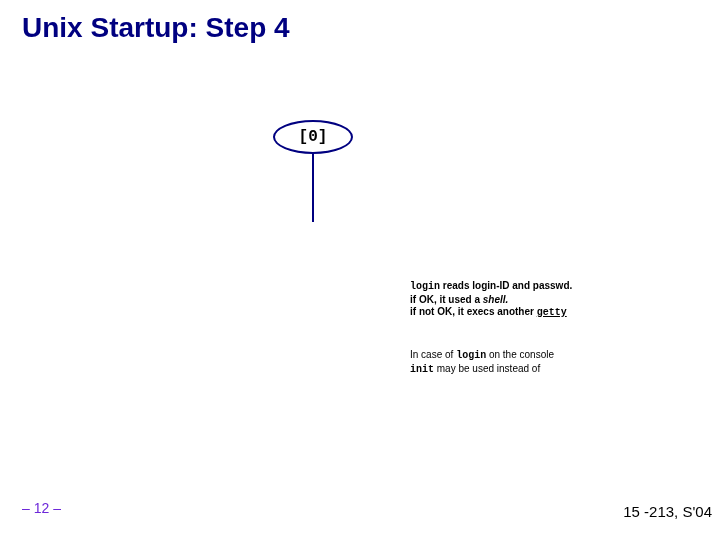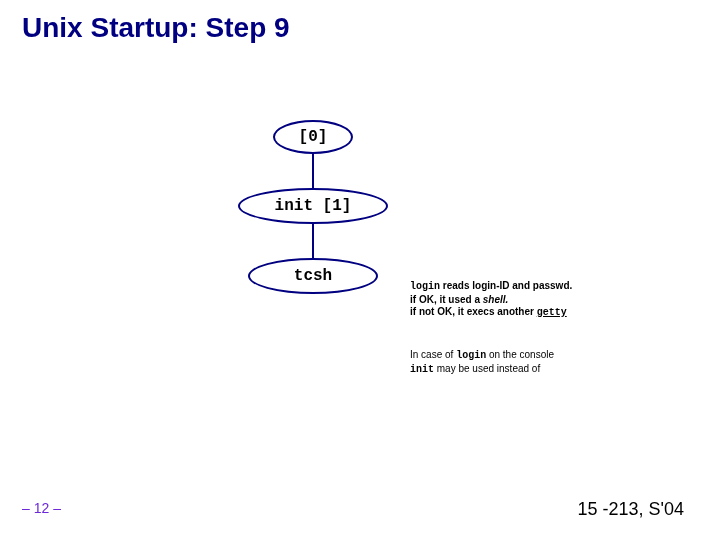--- a/index.html
+++ b/index.html
@@ -67,38 +67,36 @@
   .ul { text-decoration: underline; }
   .footer-left {
     position: absolute;
     left: 22px;
     bottom: 24px;
     font-size: 14px;
     color: #6d28d9;
   }
   .footer-right {
     position: absolute;
-    right: 36px;
+    right: 8px;
     bottom: 20px;
-    font-size: 18px;
+    font-size: 15px;
     color: #000000;
     text-align: center;
   }
 </style>
 </head>
 <body>
 
-<h1 class="title">Unix Startup: Step 9</h1>
+<h1 class="title">Unix Startup: Step 4</h1>
 
 <div class="diagram">
   <div class="node node-0">[0]</div>
   <div class="connector"></div>
-  <div class="node node-1">init [1]</div>
   <div class="connector"></div>
-  <div class="node node-2">tcsh</div>
 </div>
 
 <div class="descr descr1">
   <span class="mono">login</span><span> reads login-ID and passwd.</span><br>
   <span>if OK, it used a </span><span class="emph">shell.</span><br>
   <span>if not OK, it execs another </span><span class="mono ul">getty</span>
 </div>
 
 <div class="descr descr2">
   <span>In case of </span><span class="mono">login</span><span> on the console</span><br>

